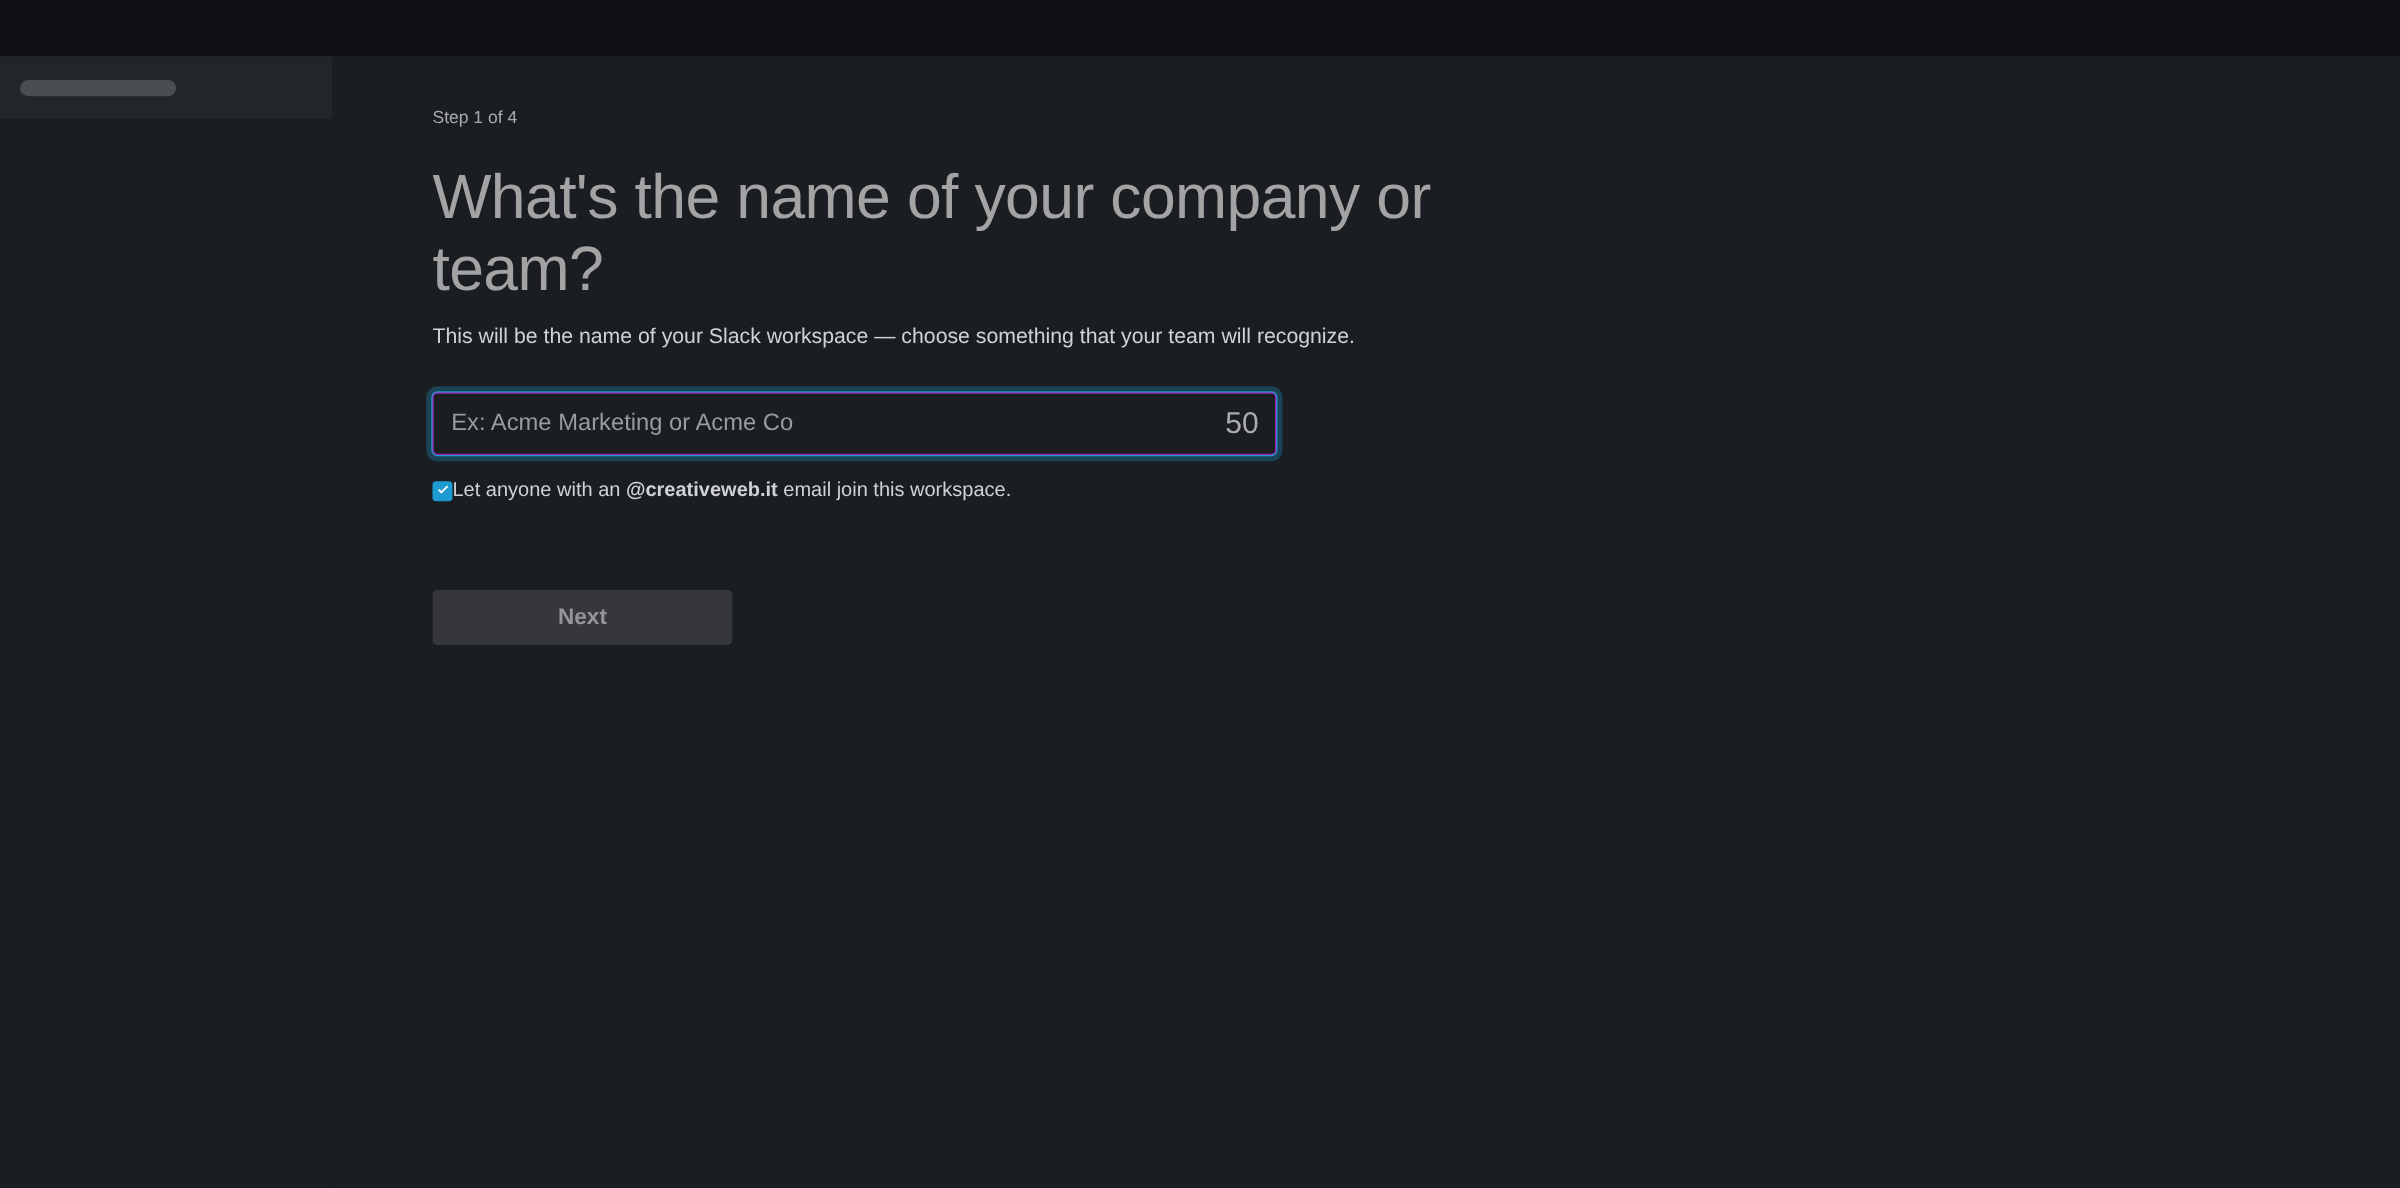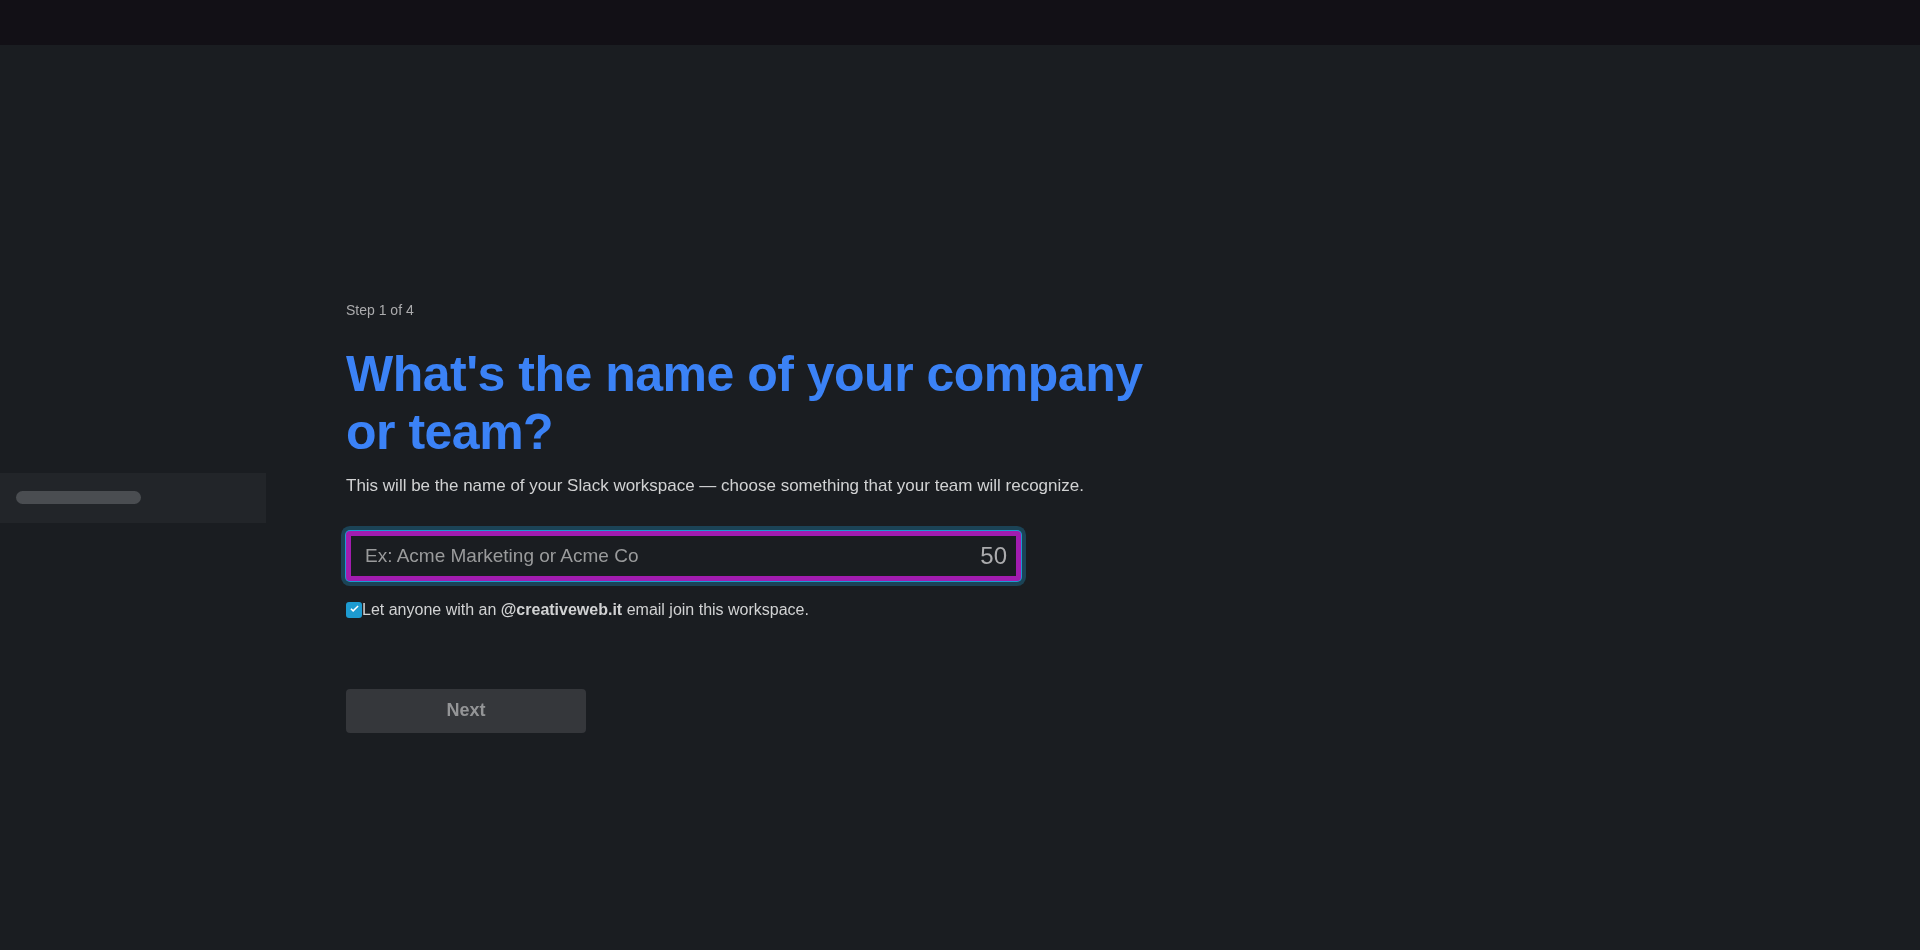--- a/index.html
+++ b/index.html
@@ -16,21 +16,20 @@
       overflow: hidden;
     }
     .top-bar {
       height: 45px;
       background-color: #121016;
       width: 100%;
     }
     .main-container {
       display: flex;
       height: calc(100% - 45px);
-      align-items: center;
     }
     .sidebar {
       width: 266px;
       background-color: #1a1d21;
       flex-shrink: 0;
     }
     .sidebar-header {
       height: 50px;
       background-color: #222529;
       display: flex;
@@ -48,43 +47,43 @@
       background-color: #1a1d21;
       padding: 40px 0 0 80px;
     }
     .step-indicator {
       font-size: 14px;
       color: #ababad;
       margin-bottom: 28px;
     }
     .heading {
       font-size: 50px;
-      font-weight: 700;
-      color: #3b82f6;
+      font-weight: 400;
+      color: #a3a3a3;
       line-height: 1.15;
       letter-spacing: -0.5px;
       margin-bottom: 12px;
       max-width: 800px;
     }
     .subheading {
       font-size: 17px;
       color: #d1d2d3;
       margin-bottom: 32px;
       line-height: 1.5;
     }
     .input-wrapper {
       position: relative;
       width: 675px;
       margin-bottom: 20px;
     }
     .text-input {
       width: 100%;
       height: 50px;
       background-color: #1a1d21;
-      border: 5px solid #a21caf;
+      border: 1px solid #a21caf;
       border-radius: 4px;
       padding: 0 60px 0 14px;
       font-size: 19px;
       color: #d1d2d3;
       outline: none;
       box-shadow: 0 0 0 1px #1d9bd1, 0 0 0 5px rgba(29, 155, 209, 0.3);
       font-family: inherit;
     }
     .text-input::placeholder {
       color: #9a9b9c;

